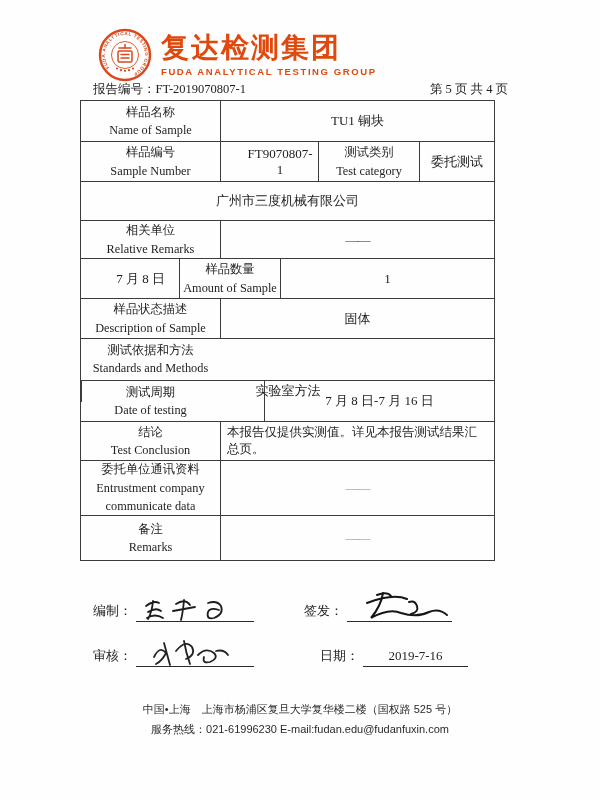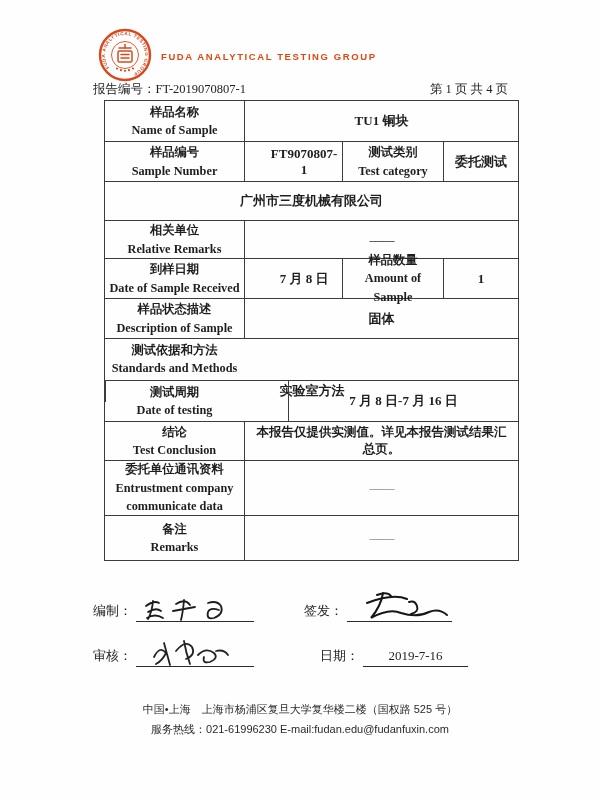--- a/index.html
+++ b/index.html
@@ -21,36 +21,35 @@
     font-family:"Liberation Sans","DejaVu Sans",sans-serif;
     font-size:9.5px; font-weight:700; letter-spacing:1.6px; margin-top:3px;
   }
   
   .meta-line {
     position:absolute; left:93px; right:92px; top:81px;
     display:flex; justify-content:space-between; font-size:12.5px;
   }
   
   .rtable {
-    position:absolute; left:104px; top:100px; width:415px;
+    position:absolute; left:80px; top:100px; width:415px;
     border:1px solid #3c3c3c;
-    font-weight:bold;
   }
   .trow { display:flex; border-top:1px solid #3c3c3c; }
   .trow:first-child { border-top:none; }
   .cell { display:flex; flex-direction:column; justify-content:center; align-items:center; text-align:center; }
   .cell + .cell { border-left:1px solid #3c3c3c; }
   .c-label { width:139px; font-size:12.3px; line-height:1.5; padding:2px 2px; }
   .c-value { flex:1; font-size:13px; padding:2px 4px; }
   .c-v2 { width:98px; flex:none;padding-left:25px; }
   .c-l3 { width:101px; flex:none; }
   .c-v4 { flex:1; }
   .h40 { height:40px; } .h39 { height:39px; } .h38 { height:38px; }
   .h41 { height:41px;gap:44px; } .h42 { height:42px;flex-direction:column; } .h55 { height:55px; } .h45 { height:45px; }
-  .left-val { align-items:flex-start; text-align:center; font-size:12.5px; padding:2px 6px; }
+  .left-val { align-items:flex-start; text-align:left; font-size:12.5px; padding:2px 6px; }
   .dash { color:#4a4a4a; letter-spacing:-1px; }
   .dash-light { color:#9b9b9b; letter-spacing:-1px; }
   
   .sig-group { position:absolute; display:flex; align-items:flex-end; font-size:13px; }
   .sig-label { padding-bottom:2px; }
   .sig-line { position:relative; height:26px; border-bottom:1.5px solid #2b2b2b; margin-left:4px; }
   .w118 { width:118px; } .w105 { width:105px; }
   .sig-svg { position:absolute; left:4px; bottom:-3px; }
   .date-line { display:flex; align-items:flex-end; justify-content:center; font-size:13px; padding-bottom:2px; }
   
@@ -83,29 +82,30 @@
       </g>
       <g fill="#D9481C">
         <circle cx="19" cy="40.5" r="1.1"></circle>
           <circle cx="23" cy="42.2" r="1.1"></circle>
         <circle cx="27" cy="42.8" r="1.1"></circle>
           <circle cx="31" cy="42.2" r="1.1"></circle>
         <circle cx="35" cy="40.5" r="1.1"></circle>
       </g>
     </svg>
     <div class="brand-text">
+      <div class="brand-cn" style="color:#E0490E">复达检测集团</div>
       <div class="brand-en" style="color:#E0490E">FUDA ANALYTICAL TESTING GROUP</div>
     </div>
   </div>
 
   <div class="meta-line">
     <div>
       <span>报告编号：</span><span>FT-2019070807-1</span>
     </div>
-    <div>第 1 页 共 4 页</div>
+    <div>第 5 页 共 4 页</div>
   </div>
 
   <div class="rtable">
 
     <div class="trow h40">
       <div class="cell c-label">
         <div>样品名称</div>
         <div>Name of Sample</div>
       </div>
       <div class="cell c-value">TU1 铜块</div>
@@ -130,24 +130,20 @@
 
     <div class="trow h38">
       <div class="cell c-label">
         <div>相关单位</div>
         <div>Relative Remarks</div>
       </div>
       <div class="cell c-value dash">——</div>
     </div>
 
     <div class="trow h40">
-      <div class="cell c-label">
-        <div>到样日期</div>
-        <div>Date of Sample Received</div>
-      </div>
       <div class="cell c-value c-v2">7 月 8 日</div>
       <div class="cell c-label c-l3">
         <div>样品数量</div>
         <div>Amount of Sample</div>
       </div>
       <div class="cell c-value c-v4">1</div>
     </div>
 
     <div class="trow h40">
       <div class="cell c-label">

